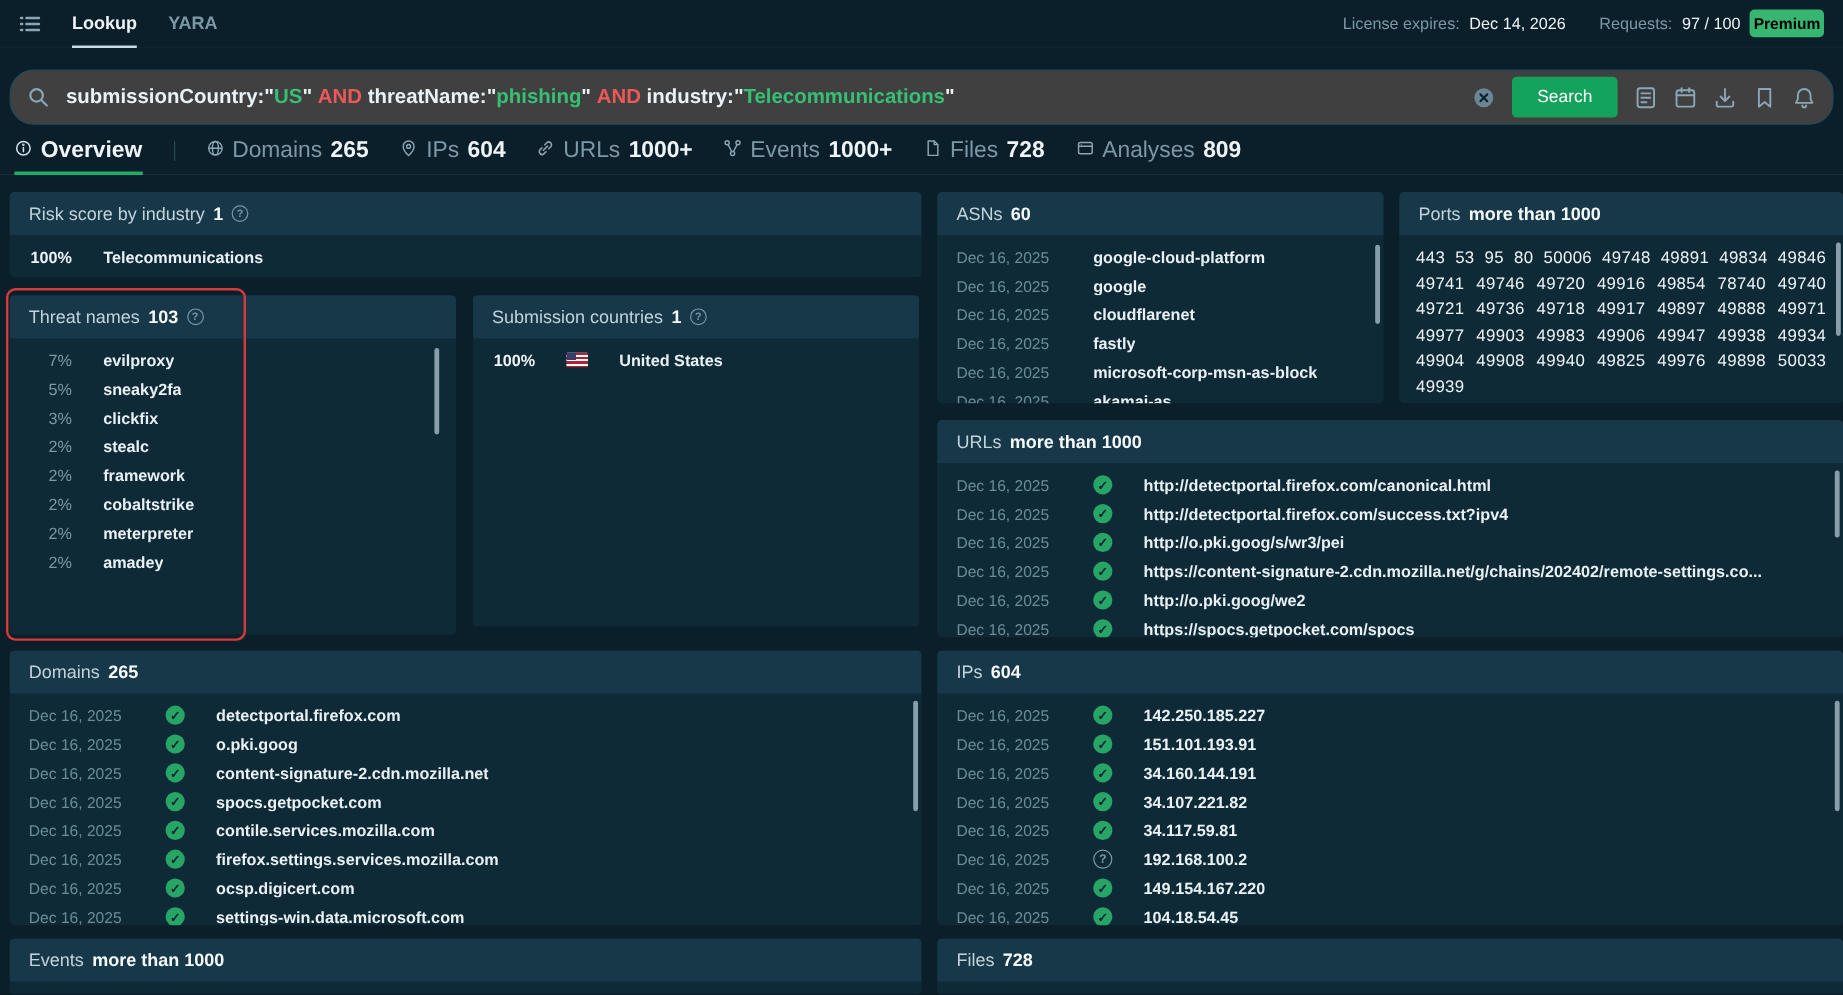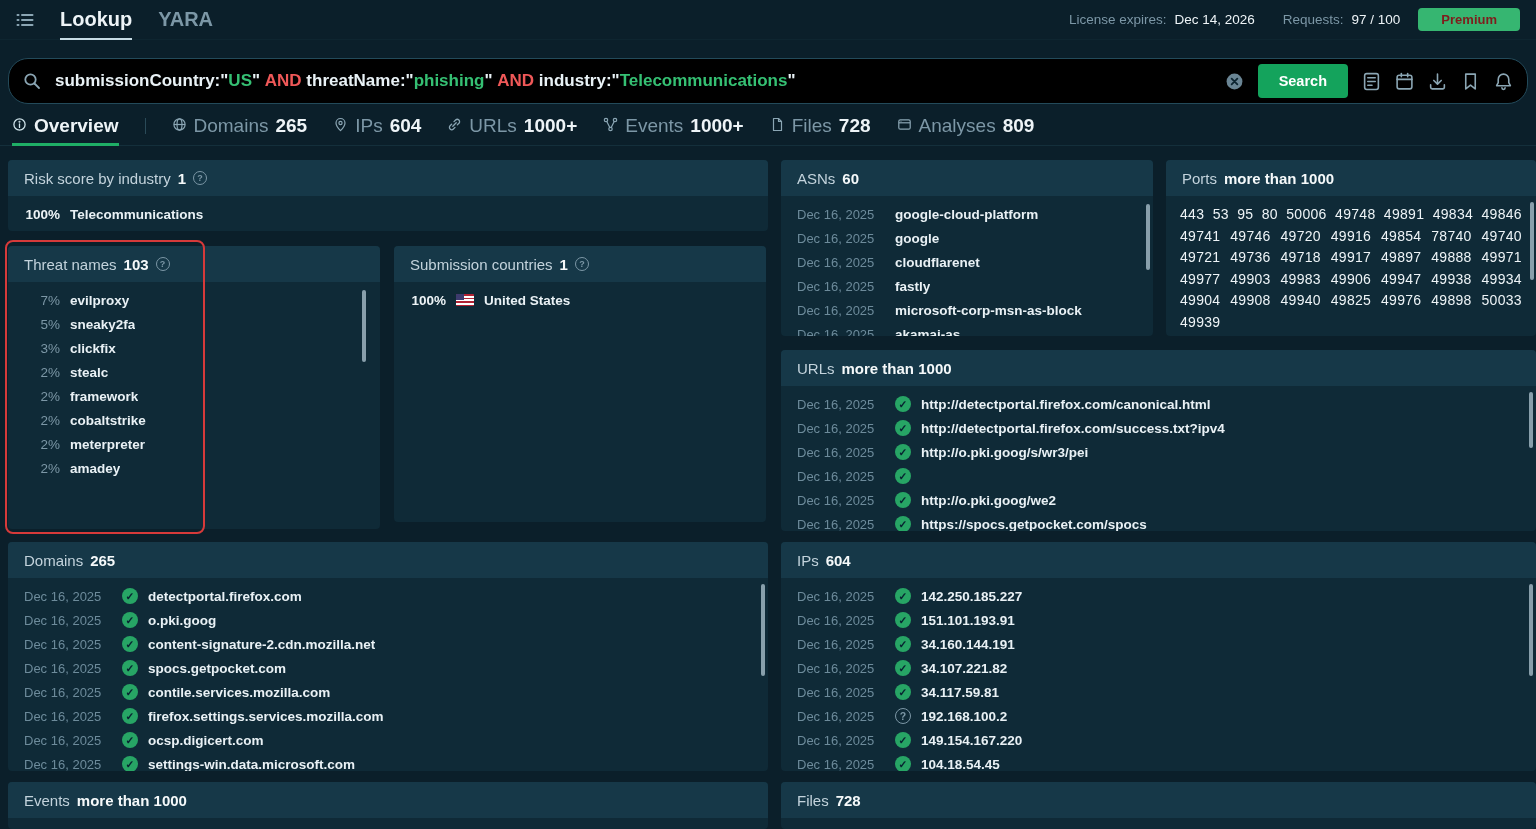--- a/index.html
+++ b/index.html
@@ -9,63 +9,63 @@
     --ok:#27a565; --thumb:#9db4c0; --ann:#d63a3a;
   }
   *{margin:0;padding:0;box-sizing:border-box}
   html,body{background:#05141c}
   .page{position:relative;width:1536px;height:829px;background:var(--bg);overflow:hidden;
         font-family:"Liberation Sans",sans-serif;color:var(--white)}
   
   .topbar{position:absolute;left:0;top:0;right:0;height:40px;display:flex;align-items:center;
           justify-content:space-between;padding:0 16px;border-bottom:1px solid #0e2530}
   .topbar-left{display:flex;align-items:center;gap:26px;height:40px}
-  .topbar-tab{height:40px;display:flex;align-items:center;font-size:20px;font-weight:700;
+  .topbar-tab{height:40px;display:flex;align-items:center;font-size:15px;font-weight:700;
               color:var(--muted);cursor:pointer}
   .topbar-tab.active{color:var(--white);box-shadow:inset 0 -2px 0 #c6dbe4}
   .topbar-right{display:flex;align-items:center;gap:8px;font-size:13.5px}
   .muted{color:var(--muted)}
   .white{color:var(--white);font-weight:400}
   .sp{width:12px}
-  .premium-badge{background:#36b671;color:#7f1d1d;font-weight:700;font-size:13px;
-                 padding:4px 23px;border-radius:4px;margin-left:10px;cursor:pointer}
+  .premium-badge{background:#36b671;color:#000000;font-weight:700;font-size:13px;
+                 padding:4px 3px;border-radius:4px;margin-left:0;cursor:pointer}
   .icon-btn{display:inline-flex;align-items:center;justify-content:center;color:var(--icon);cursor:pointer}
   
-  .searchbar{position:absolute;left:8px;right:8px;top:58px;height:46px;background:#000000;
+  .searchbar{position:absolute;left:8px;right:8px;top:58px;height:46px;background:#404040;
              border:1px solid #234a5a;border-radius:20px;display:flex;align-items:center;
              gap:14px;padding:0 14px}
   .query{flex:1;display:flex;align-items:center;overflow:hidden;white-space:nowrap;
          font-size:17px;font-weight:600;cursor:text}
   .qpart{white-space:pre}
   .qpart.plain{color:#e9f2f6}
   .qpart.green{color:var(--syntax-green)}
   .qpart.red{color:var(--red)}
   .search-btn{background:var(--green);border:none;color:#fff;font-family:inherit;font-size:14.5px;
-              font-weight:700;padding:9px 21px;border-radius:4px;cursor:pointer}
+              font-weight:400;padding:9px 21px;border-radius:4px;cursor:pointer}
   
   .navtabs{position:absolute;left:0;right:0;top:107px;height:39px;display:flex;align-items:center;
            gap:26px;padding:0 12px;border-bottom:1px solid var(--line)}
   .navtab{height:39px;display:flex;align-items:center;gap:7px;font-size:19px;color:var(--muted);cursor:pointer}
   .navtab .cnt{color:var(--white);font-weight:700}
   .navtab.active{color:var(--white);font-weight:700;box-shadow:inset 0 -3px 0 #1fae66}
   .navtab svg{color:var(--icon)}
   .navtab.active svg{color:#cfe3ea}
   .vdiv{width:1px;height:16px;background:#2a4a58}
   
   .card{position:absolute;background:var(--card);border-radius:4px;overflow:hidden}
   .card-header{height:36px;background:var(--card-head);display:flex;align-items:center;
                gap:7px;padding:0 16px}
   .card-title{color:var(--title);font-size:15px}
   .card-count{color:#f5f9fa;font-size:15px;font-weight:700}
   .info-ico{width:14px;height:14px;border:1.2px solid var(--muted);border-radius:50%;
             color:var(--muted);font-size:9px;font-weight:700;display:inline-flex;
             align-items:center;justify-content:center;cursor:pointer;flex:none}
   .info-ico::after{content:"?"}
   .card-body{padding:6px 0;position:relative}
-  .row{display:flex;align-items:center;height:24px;padding:0 16px;gap:10px;font-size:13.5px}
+  .row{display:flex;align-items:center;height:24px;padding:0 16px;gap:26px;font-size:13.5px}
   .date{color:var(--date);font-size:13px;width:88px;flex:none}
   .val{color:#e9f1f5;font-weight:700;white-space:nowrap;overflow:hidden;text-overflow:ellipsis;cursor:pointer}
   .status-ico{width:16px;height:16px;border-radius:50%;flex:none;display:flex;align-items:center;
               justify-content:center;font-size:10.5px;font-weight:700}
   .status-ico.ok{background:var(--ok);color:#082331}
   .status-ico.ok::after{content:"✓"}
   .status-ico.unknown{border:1.5px solid var(--muted);color:var(--muted)}
   .status-ico.unknown::after{content:"?"}
   .pct-val{width:36px;flex:none;text-align:right;color:var(--muted)}
   .pct-val.strong{color:var(--white);font-weight:700}
@@ -505,20 +505,21 @@
 
   <div class="row">
     <span class="date">Dec 16, 2025</span>
     <span class="status-ico ok"></span>
     <span class="val">http://o.pki.goog/s/wr3/pei</span>
   </div>
 
   <div class="row">
     <span class="date">Dec 16, 2025</span>
     <span class="status-ico ok"></span>
+    <span class="val">https://content-signature-2.cdn.mozilla.net/g/chains/202402/remote-settings.co...</span>
   </div>
 
   <div class="row">
     <span class="date">Dec 16, 2025</span>
     <span class="status-ico ok"></span>
     <span class="val">http://o.pki.goog/we2</span>
   </div>
 
   <div class="row">
     <span class="date">Dec 16, 2025</span>

